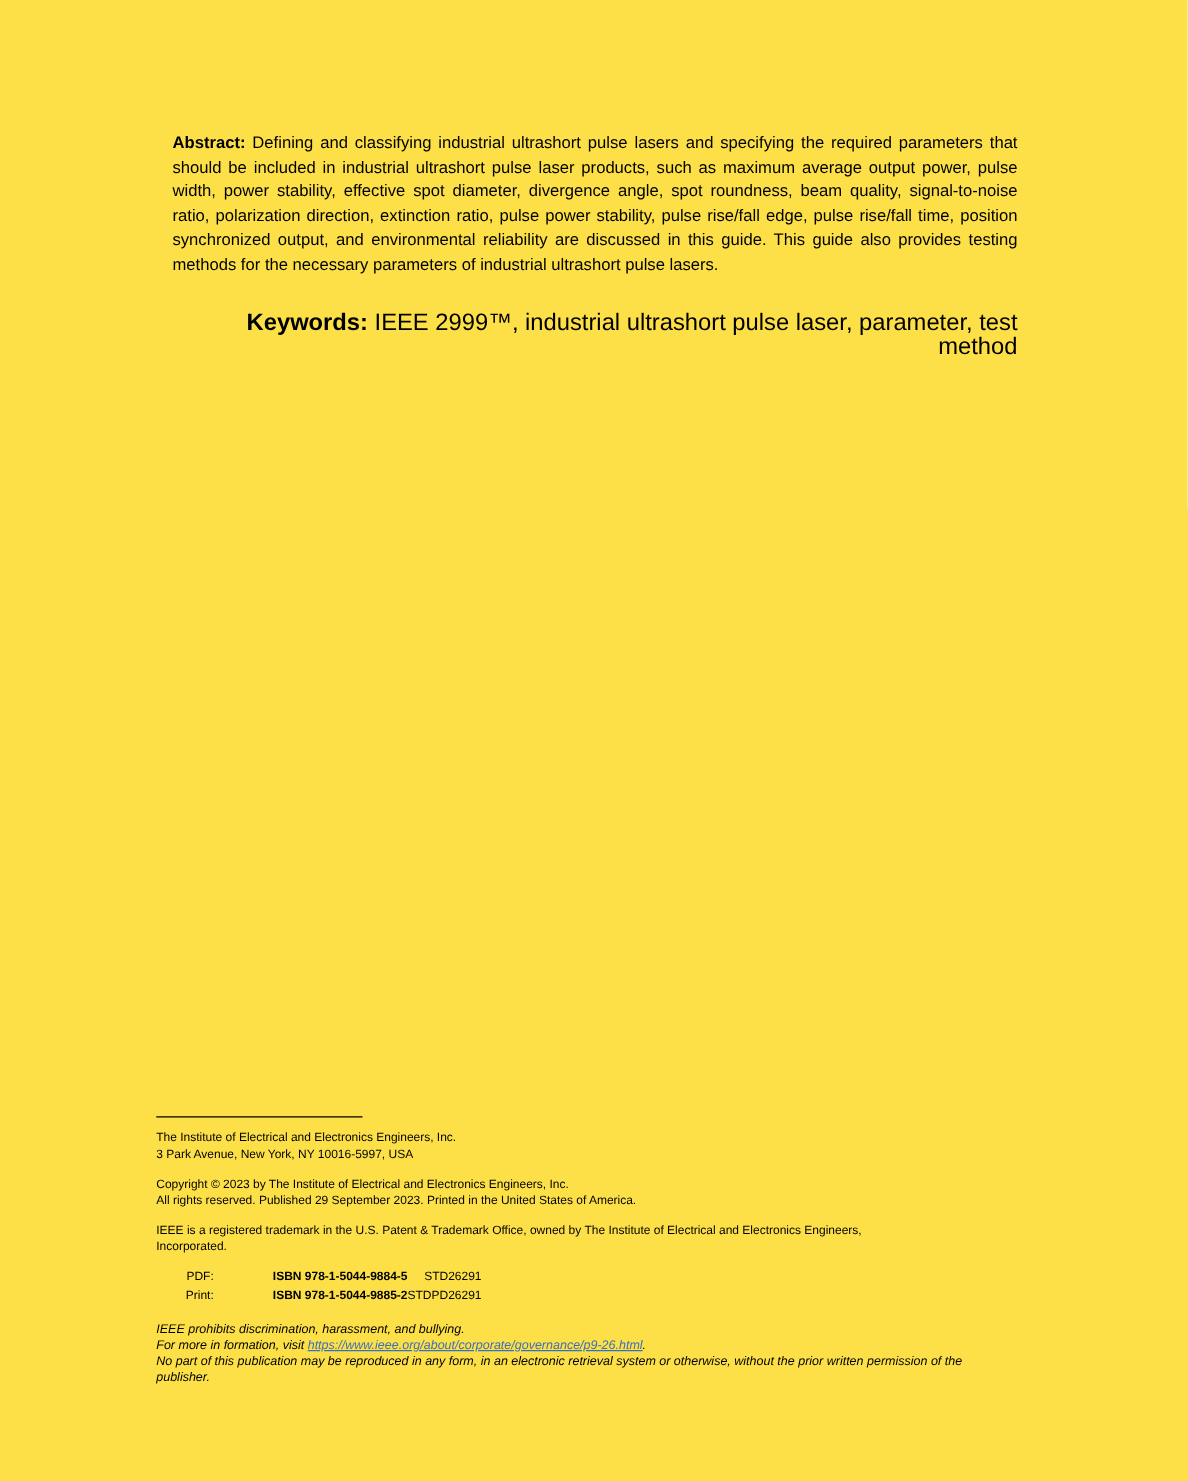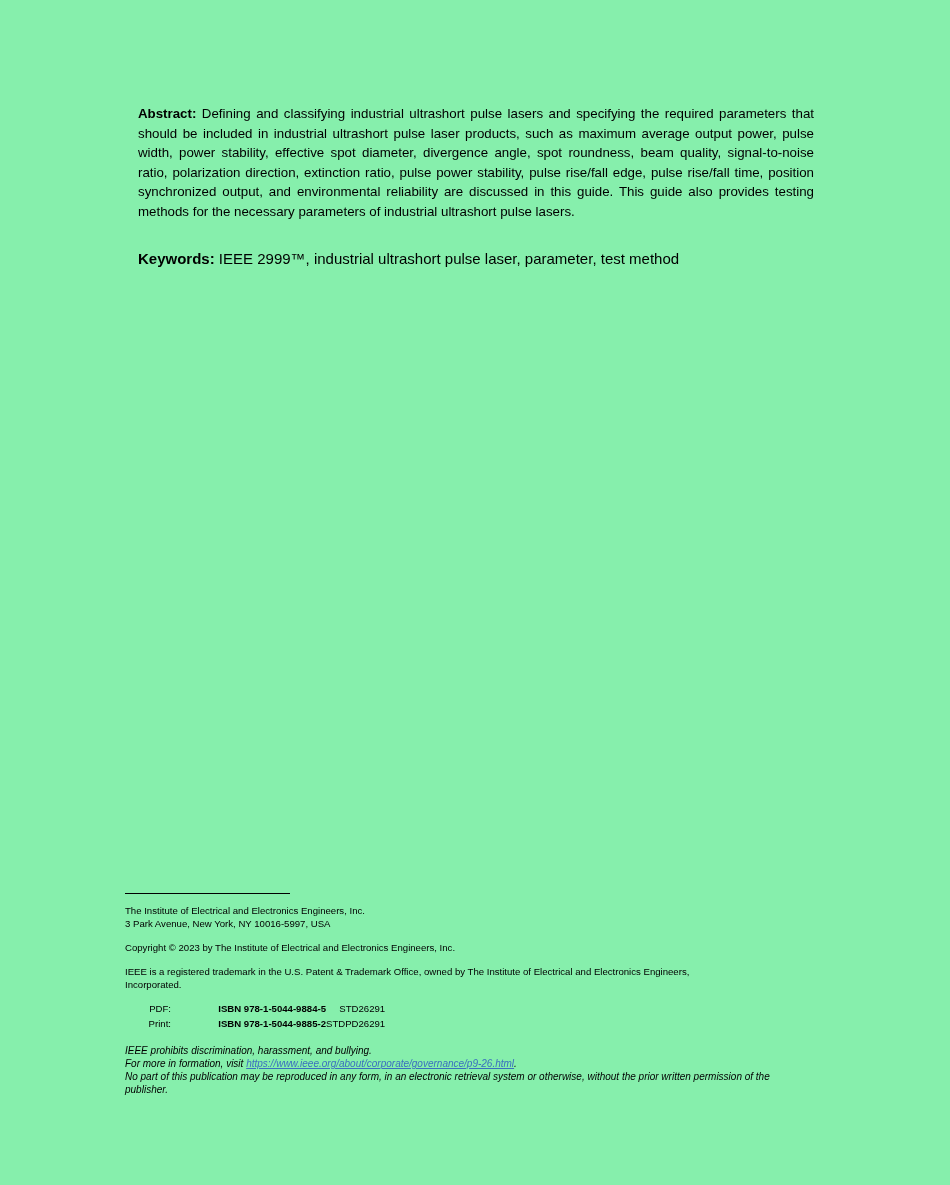--- a/index.html
+++ b/index.html
@@ -13,45 +13,45 @@
     font-family: "Liberation Sans", sans-serif;
     color: #000000;
     position: relative;
     overflow: hidden;
   }
   .page {
     position: absolute;
     left: 0; top: 0;
     width: 950px;
     height: 1185px;
-    background: #86efac;
+    background: #fde047;
   }
   .content {
     position: absolute;
     left: 138px;
     top: 104px;
     width: 676px;
   }
   .abstract-para {
     font-size: 13.3px;
     line-height: 19.6px;
     text-align: justify;
     text-justify: inter-word;
     margin: 0;
   }
   .abstract-para b,
   .keywords-para b {
     font-weight: bold;
   }
   .keywords-para {
-    font-size: 15px;
+    font-size: 19px;
     line-height: 19.6px;
     margin: 0;
     padding-top: 27px;
-    text-align: left;
+    text-align: right;
   }
 
   
   .footer {
     position: absolute;
     left: 125px;
     top: 893px;
     width: 680px;
   }
   .footer-rule {
@@ -108,20 +108,21 @@
   <div class="footer">
     <div class="footer-rule"></div>
 
     <div class="footer-block">
       <div>The Institute of Electrical and Electronics Engineers, Inc.</div>
       <div>3 Park Avenue, New York, NY 10016-5997, USA</div>
     </div>
 
     <div class="footer-block">
       <div>Copyright © 2023 by The Institute of Electrical and Electronics Engineers, Inc.</div>
+      <div>All rights reserved. Published 29 September 2023. Printed in the United States of America.</div>
     </div>
 
     <div class="footer-block">
       <div>IEEE is a registered trademark in the U.S. Patent &amp; Trademark Office, owned by The Institute of Electrical and Electronics Engineers,</div>
       <div>Incorporated.</div>
     </div>
 
     <table class="isbn-table">
       <tbody>
         <tr>

